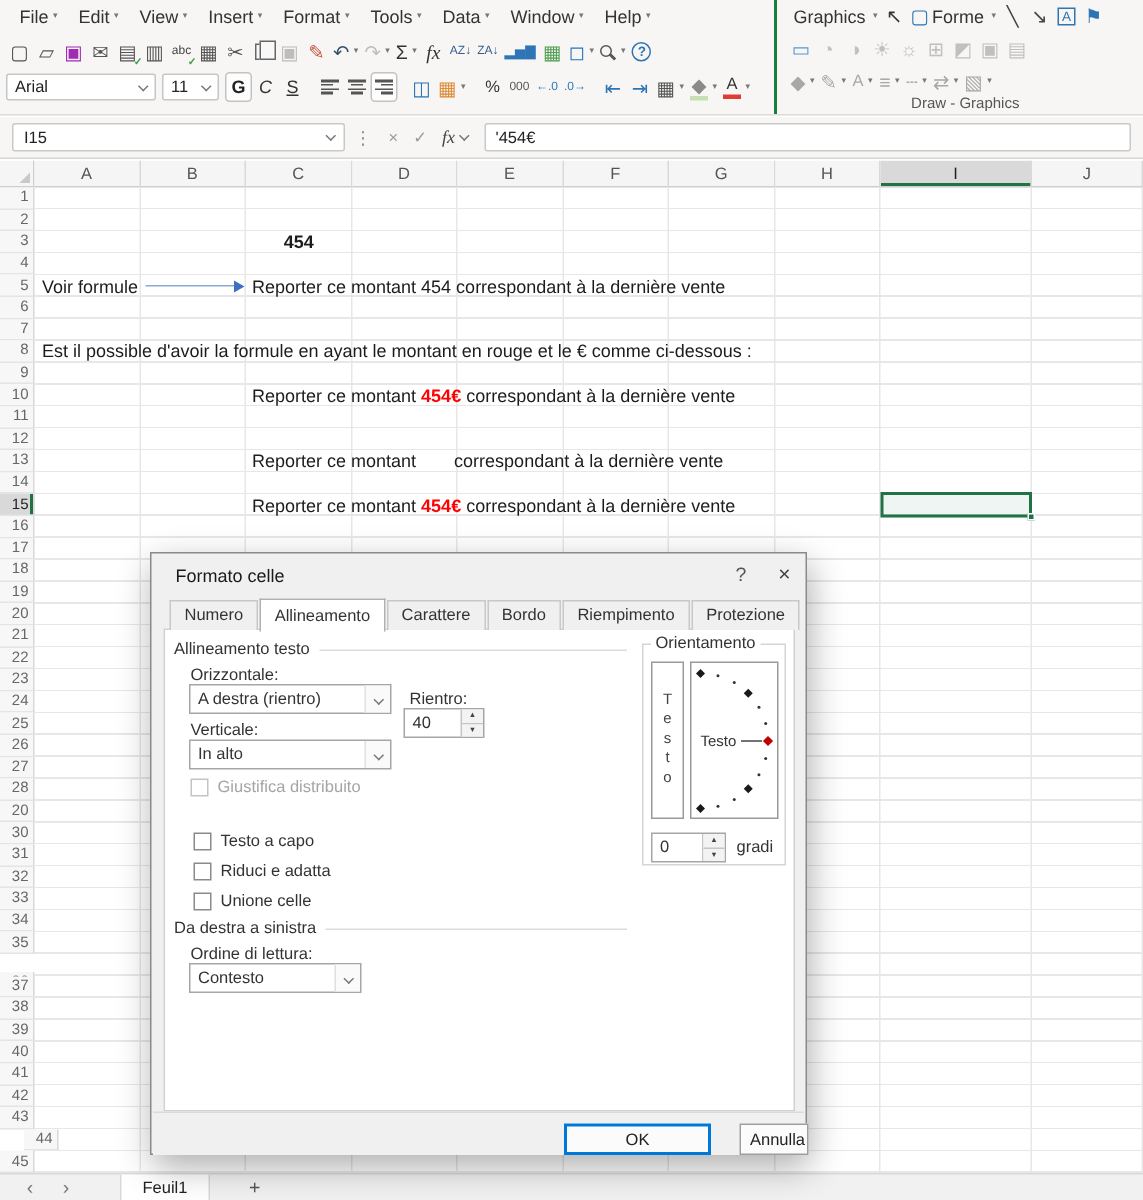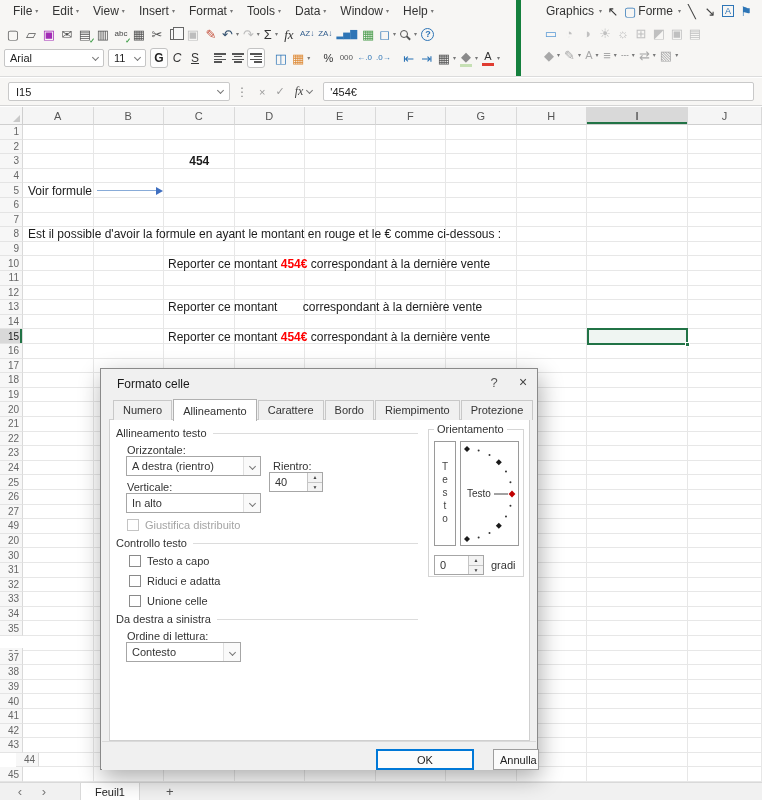--- a/index.html
+++ b/index.html
@@ -2,21 +2,21 @@
 <html><head>
 <meta charset="utf-8">
 <style>
   html,body{margin:0;padding:0;background:#fff;}
   *{box-sizing:border-box;}
   .app{position:relative;width:762px;height:800px;font-family:"Liberation Sans",sans-serif;background:#fff;overflow:hidden;}
 
   
   .chrome{position:absolute;left:0;top:0;width:762px;height:77px;background:#f7f6f4;border-bottom:1px solid #dcdcdc;display:flex;}
   .chrome-left{width:516px;display:flex;flex-direction:column;}
-  .chrome-right{flex:1;border-left:5px solid #15803d;display:flex;flex-direction:column;padding-left:21px;}
+  .chrome-right{flex:1;border-left:2px solid #15803d;display:flex;flex-direction:column;padding-left:7px;}
   .menubar{height:22px;display:flex;align-items:center;padding-left:6px;}
   .menu-item{font-size:12px;color:#333;padding:2px 7px;display:flex;align-items:center;gap:3px;white-space:nowrap;}
   .chev{font-size:6px;color:#777;line-height:1;}
   .tbrow{height:24px;display:flex;align-items:center;padding-left:4px;}
   .grow{height:22px;display:flex;align-items:center;}
   .caption{height:11px;font-size:10px;color:#555;text-align:center;line-height:10px;}
   .tbtn{height:20px;min-width:18px;padding:0 1px;display:flex;align-items:center;justify-content:center;position:relative;border-radius:3px;border:1px solid transparent;}
   .tbtn.active{border-color:#c3c3c3;background:#fdfdfd;}
   .tbtn.col{flex-direction:column;}
   .glyph{font-size:13px;line-height:1;}
@@ -409,20 +409,21 @@
           </div>
           <div class="tbtn">
             <span class="glyph" style="color: rgb(168, 168, 168);">⇄</span>
             <span class="chev" style="margin-left: 3px;">▾</span>
           </div>
           <div class="tbtn">
             <span class="glyph" style="color: rgb(168, 168, 168);">▧</span>
             <span class="chev" style="margin-left: 3px;">▾</span>
           </div>
         </div>
+      <div class="caption">Draw - Graphics</div>
     </div>
   </div>
 
   <div class="fbar">
     <div class="namebox">
         <span class="val">I15</span>
         <i class="cv"></i>
       </div>
     <span class="dots">⋮</span>
     <span class="fbtn">×</span>
@@ -479,40 +480,41 @@
       <div class="rowh" style="top: 266.2px; height: 14.6px;">18</div>
       <div class="rowh" style="top: 280.8px; height: 14.6px;">19</div>
       <div class="rowh" style="top: 295.4px; height: 14.6px;">20</div>
       <div class="rowh" style="top: 310px; height: 14.6px;">21</div>
       <div class="rowh" style="top: 324.6px; height: 14.6px;">22</div>
       <div class="rowh" style="top: 339.2px; height: 14.6px;">23</div>
       <div class="rowh" style="top: 353.8px; height: 14.6px;">24</div>
       <div class="rowh" style="top: 368.4px; height: 14.6px;">25</div>
       <div class="rowh" style="top: 383px; height: 14.6px;">26</div>
       <div class="rowh" style="top: 397.6px; height: 14.6px;">27</div>
-      <div class="rowh" style="top: 412.2px; height: 14.6px;">49</div>
+      <div class="rowh" style="top: 412.2px; height: 14.6px;">28</div>
       <div class="rowh" style="top: 426.8px; height: 14.6px;">20</div>
       <div class="rowh" style="top: 441.4px; height: 14.6px;">30</div>
       <div class="rowh" style="top: 456px; height: 14.6px;">31</div>
       <div class="rowh" style="top: 470.6px; height: 14.6px;">32</div>
       <div class="rowh" style="top: 485.2px; height: 14.6px;">33</div>
       <div class="rowh" style="top: 499.8px; height: 14.6px;">34</div>
       <div class="rowh" style="top: 514.4px; height: 14.6px;">35</div>
       <div class="rowh" style="top: 541px; height: 14.6px;">36</div>
       <div class="rowh" style="top: 543.6px; height: 14.6px;">37</div>
       <div class="rowh" style="top: 558.2px; height: 14.6px;">38</div>
       <div class="rowh" style="top: 572.8px; height: 14.6px;">39</div>
       <div class="rowh" style="top: 587.4px; height: 14.6px;">40</div>
       <div class="rowh" style="top: 602px; height: 14.6px;">41</div>
       <div class="rowh" style="top: 616.6px; height: 14.6px;">42</div>
       <div class="rowh" style="top: 631.2px; height: 14.6px;">43</div>
       <div class="rowh" style="top: 645.8px; height: 14.6px; margin-left: 16px;">44</div>
       <div class="rowh" style="top: 660.4px; height: 14.6px;">45</div>
       <div class="celltext" style="left: 164px; top: 47.2px; height: 14.6px; width: 70.5px; justify-content: center;"><span style="font-weight: bold;">454</span></div>
       <div class="celltext" style="left: 28px; top: 76.4px; height: 14.6px;"><span>Voir formule</span></div>
+      <div class="celltext" style="left: 168px; top: 76.4px; height: 14.6px;"><span>Reporter ce montant 454 correspondant à la dernière vente</span></div>
       <div class="celltext" style="left: 28px; top: 120.2px; height: 14.6px;"><span>Est il possible d'avoir la formule en ayant le montant en rouge et le € comme ci-dessous :</span></div>
       <div class="celltext" style="left: 168px; top: 149.4px; height: 14.6px;"><span>Reporter ce montant </span><span style="color: rgb(255, 0, 0); font-weight: bold;">454€</span><span> correspondant à la dernière vente</span></div>
       <div class="celltext" style="left: 168px; top: 193.2px; height: 14.6px;"><span>Reporter ce montant </span><span class="gap" style="width: 22px;"></span><span>correspondant à la dernière vente</span></div>
       <div class="celltext" style="left: 168px; top: 222.4px; height: 14.6px;"><span>Reporter ce montant </span><span style="color: rgb(255, 0, 0); font-weight: bold;">454€</span><span> correspondant à la dernière vente</span></div>
       <div class="varrow-line" style="left: 97px; top: 82.95px; width: 60px; background: rgb(136, 171, 216);"></div>
       <div class="varrow-head" style="left: 156px; top: 79.7px; border-left-color: rgb(63, 111, 192);"></div>
       <div class="selcell" style="left: 587px; top: 221.4px; width: 101px; height: 16.6px;">
         <div class="selhandle"></div>
       </div>
     </div>
@@ -555,24 +557,20 @@
         <span class="val">In alto</span>
         <span class="dd">
           <i class="cv"></i>
         </span>
       </div>
     <div class="cbrow disabled" style="left:26px;top:150px">
         <span class="cb"></span>
         <span>Giustifica distribuito</span>
       </div>
 
-    <div class="grouphead" style="top:168px">
-        <span>Controllo testo</span>
-        <i class="hline"></i>
-      </div>
     <div class="cbrow" style="left:28px;top:186px">
         <span class="cb"></span>
         <span>Testo a capo</span>
       </div>
     <div class="cbrow" style="left:28px;top:206px">
         <span class="cb"></span>
         <span>Riduci e adatta</span>
       </div>
     <div class="cbrow" style="left:28px;top:226px">
         <span class="cb"></span>

